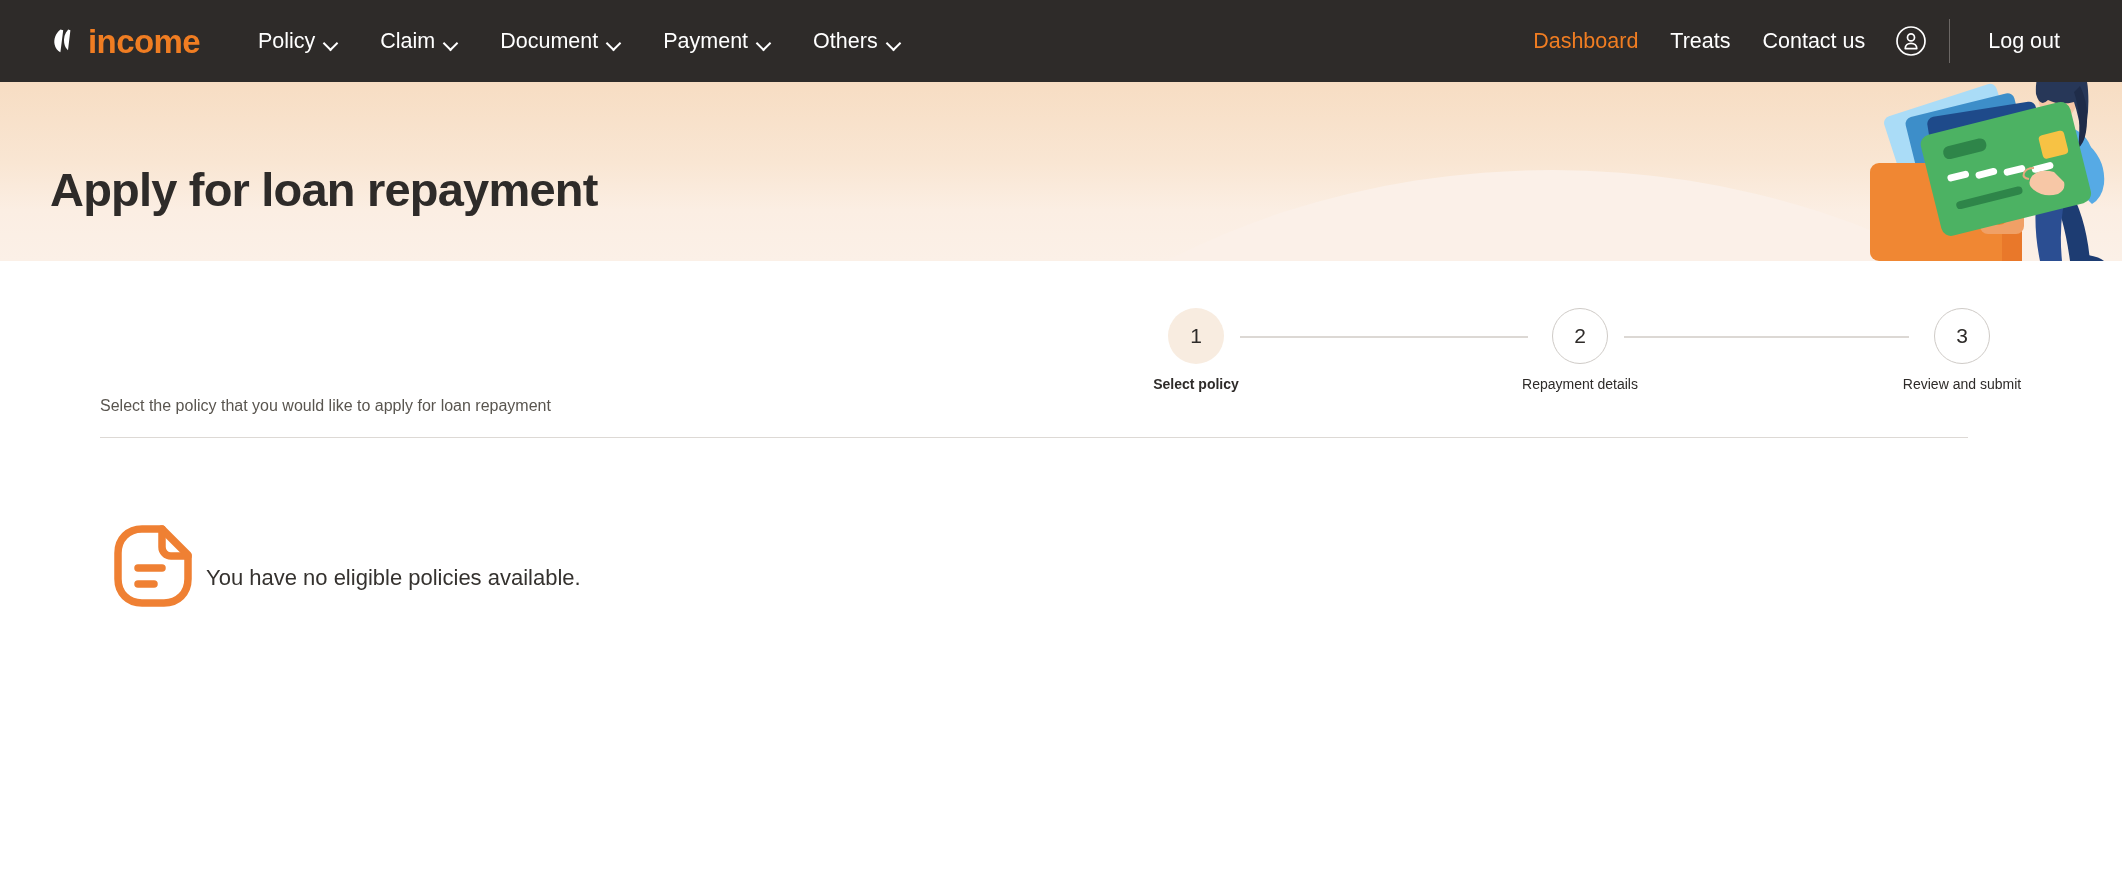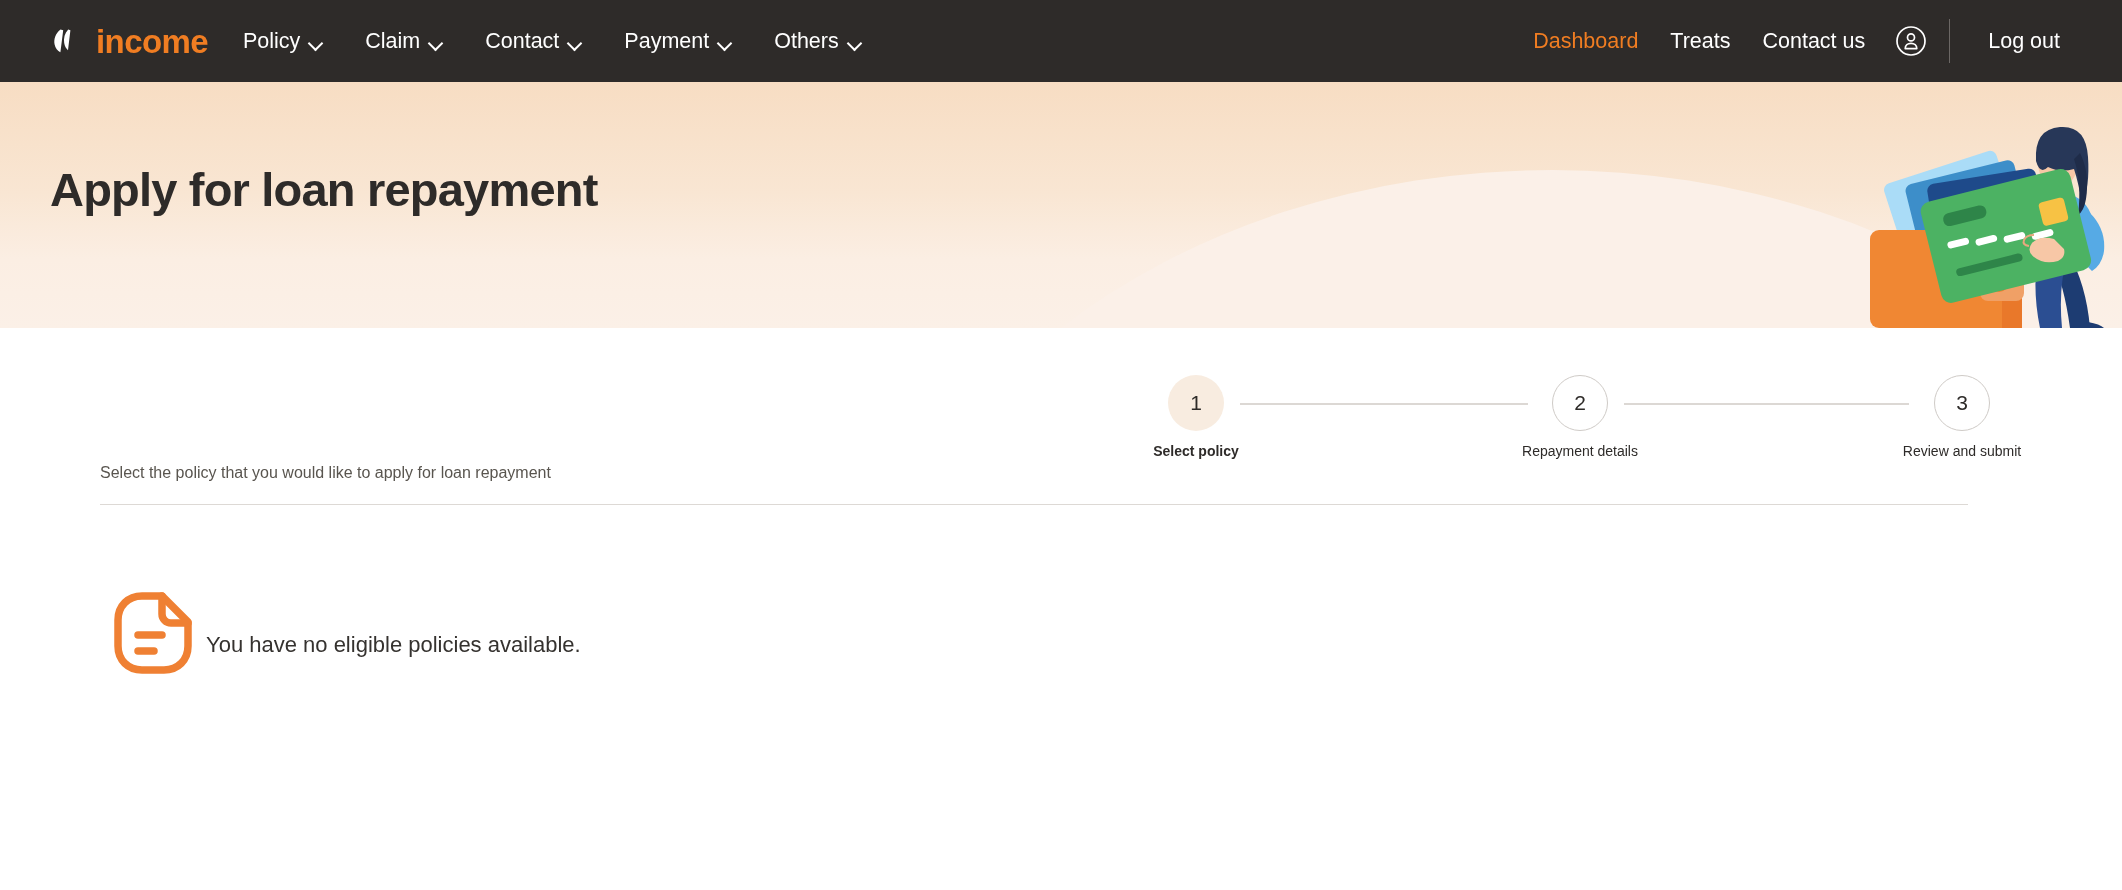--- a/index.html
+++ b/index.html
@@ -20,22 +20,22 @@
     background: #2e2b29;
     display: flex;
     align-items: center;
     padding: 0 0 0 48px;
     color: #ffffff;
     z-index: 20;
   }
   .logo {
     display: flex;
     align-items: center;
-    gap: 12px;
-    margin-right: 19px;
+    gap: 4px;
+    margin-right: 42px;
     cursor: pointer;
   }
   .logo-mark { display:block; }
   .logo-word {
     font-size: 33px;
     font-weight: 700;
     color: #f07d22;
     letter-spacing: -0.6px;
     line-height: 1;
     margin-left: 2px;
@@ -92,21 +92,21 @@
   .nav-sep {
     width: 1px;
     height: 44px;
     background: #6b6764;
     margin: 0 22px 0 6px;
   }
 
   
   .hero {
     position: relative;
-    height: 246px;
+    height: 179px;
     overflow: hidden;
     background: linear-gradient(180deg, #f7ddc3 0%, #f9e6d3 45%, #fbeee3 72%, #fbf0e7 100%);
     padding-left: 31px;
   }
   .hero-arc {
     position: absolute;
     right: -130px;
     top: 88px;
     width: 1400px;
     height: 1100px;
@@ -240,21 +240,21 @@
   <div class="nav-left">
     <div class="nav-item">
       <span>Policy</span>
       <span class="chev"></span>
     </div>
     <div class="nav-item">
       <span>Claim</span>
       <span class="chev"></span>
     </div>
     <div class="nav-item">
-      <span>Contact</span>
+      <span>Document</span>
       <span class="chev"></span>
     </div>
     <div class="nav-item">
       <span>Payment</span>
       <span class="chev"></span>
     </div>
     <div class="nav-item">
       <span>Others</span>
       <span class="chev"></span>
     </div>

